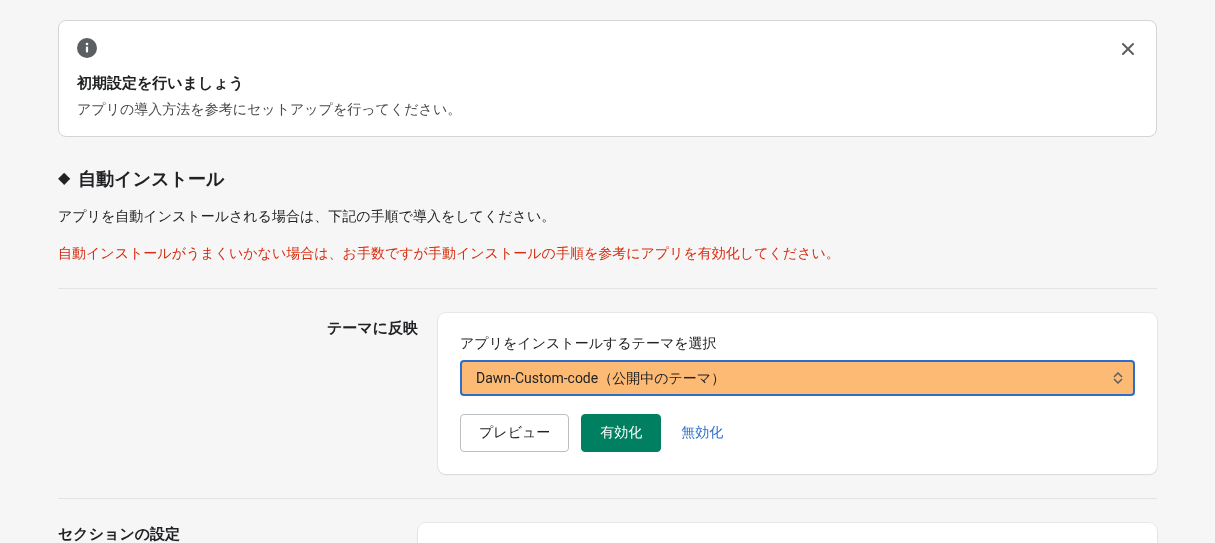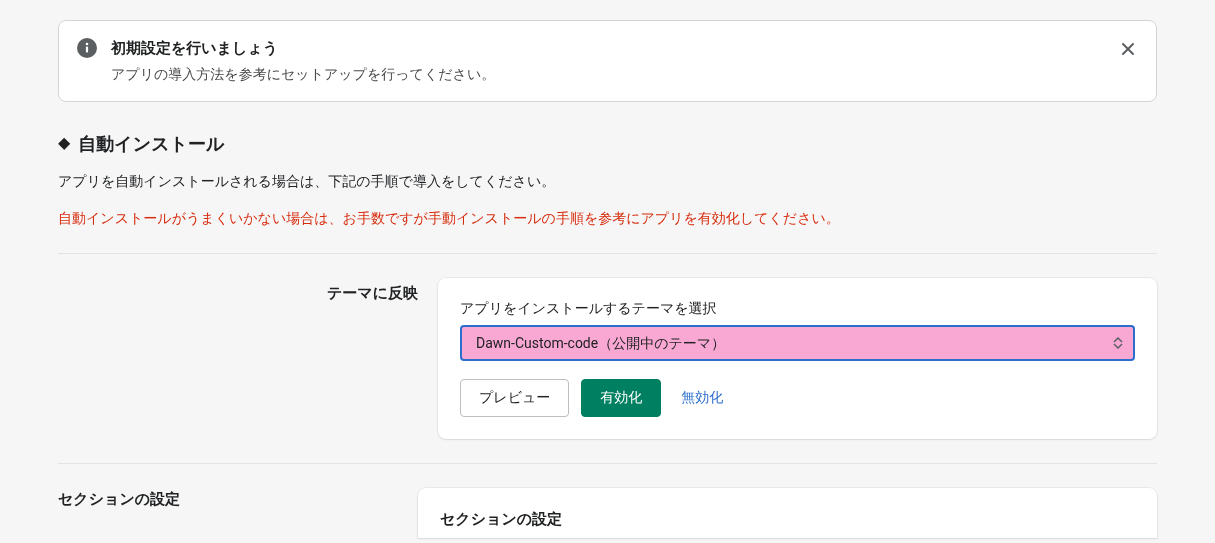--- a/index.html
+++ b/index.html
@@ -18,20 +18,21 @@
     .banner {
       background: #ffffff;
       border: 1px solid #d2d5d8;
       border-radius: 8px;
       padding: 16px 18px;
       display: flex;
       align-items: flex-start;
       gap: 14px;
       position: relative;
       margin-bottom: 28px;
+      flex-direction: column;
     }
     .banner-icon {
       width: 20px;
       height: 20px;
       flex-shrink: 0;
       margin-top: 1px;
     }
     .banner-icon svg {
       width: 20px;
       height: 20px;
@@ -130,21 +131,21 @@
     }
     .select-wrapper {
       position: relative;
       margin-bottom: 18px;
     }
     .select {
       width: 100%;
       padding: 8px 36px 8px 14px;
       font-size: 14px;
       color: #202223;
-      background: #f9a8d4;
+      background: #fdba74;
       border: 2px solid #2c6ecb;
       border-radius: 4px;
       appearance: none;
       cursor: pointer;
       font-family: inherit;
     }
     .select-arrows {
       position: absolute;
       right: 12px;
       top: 50%;

